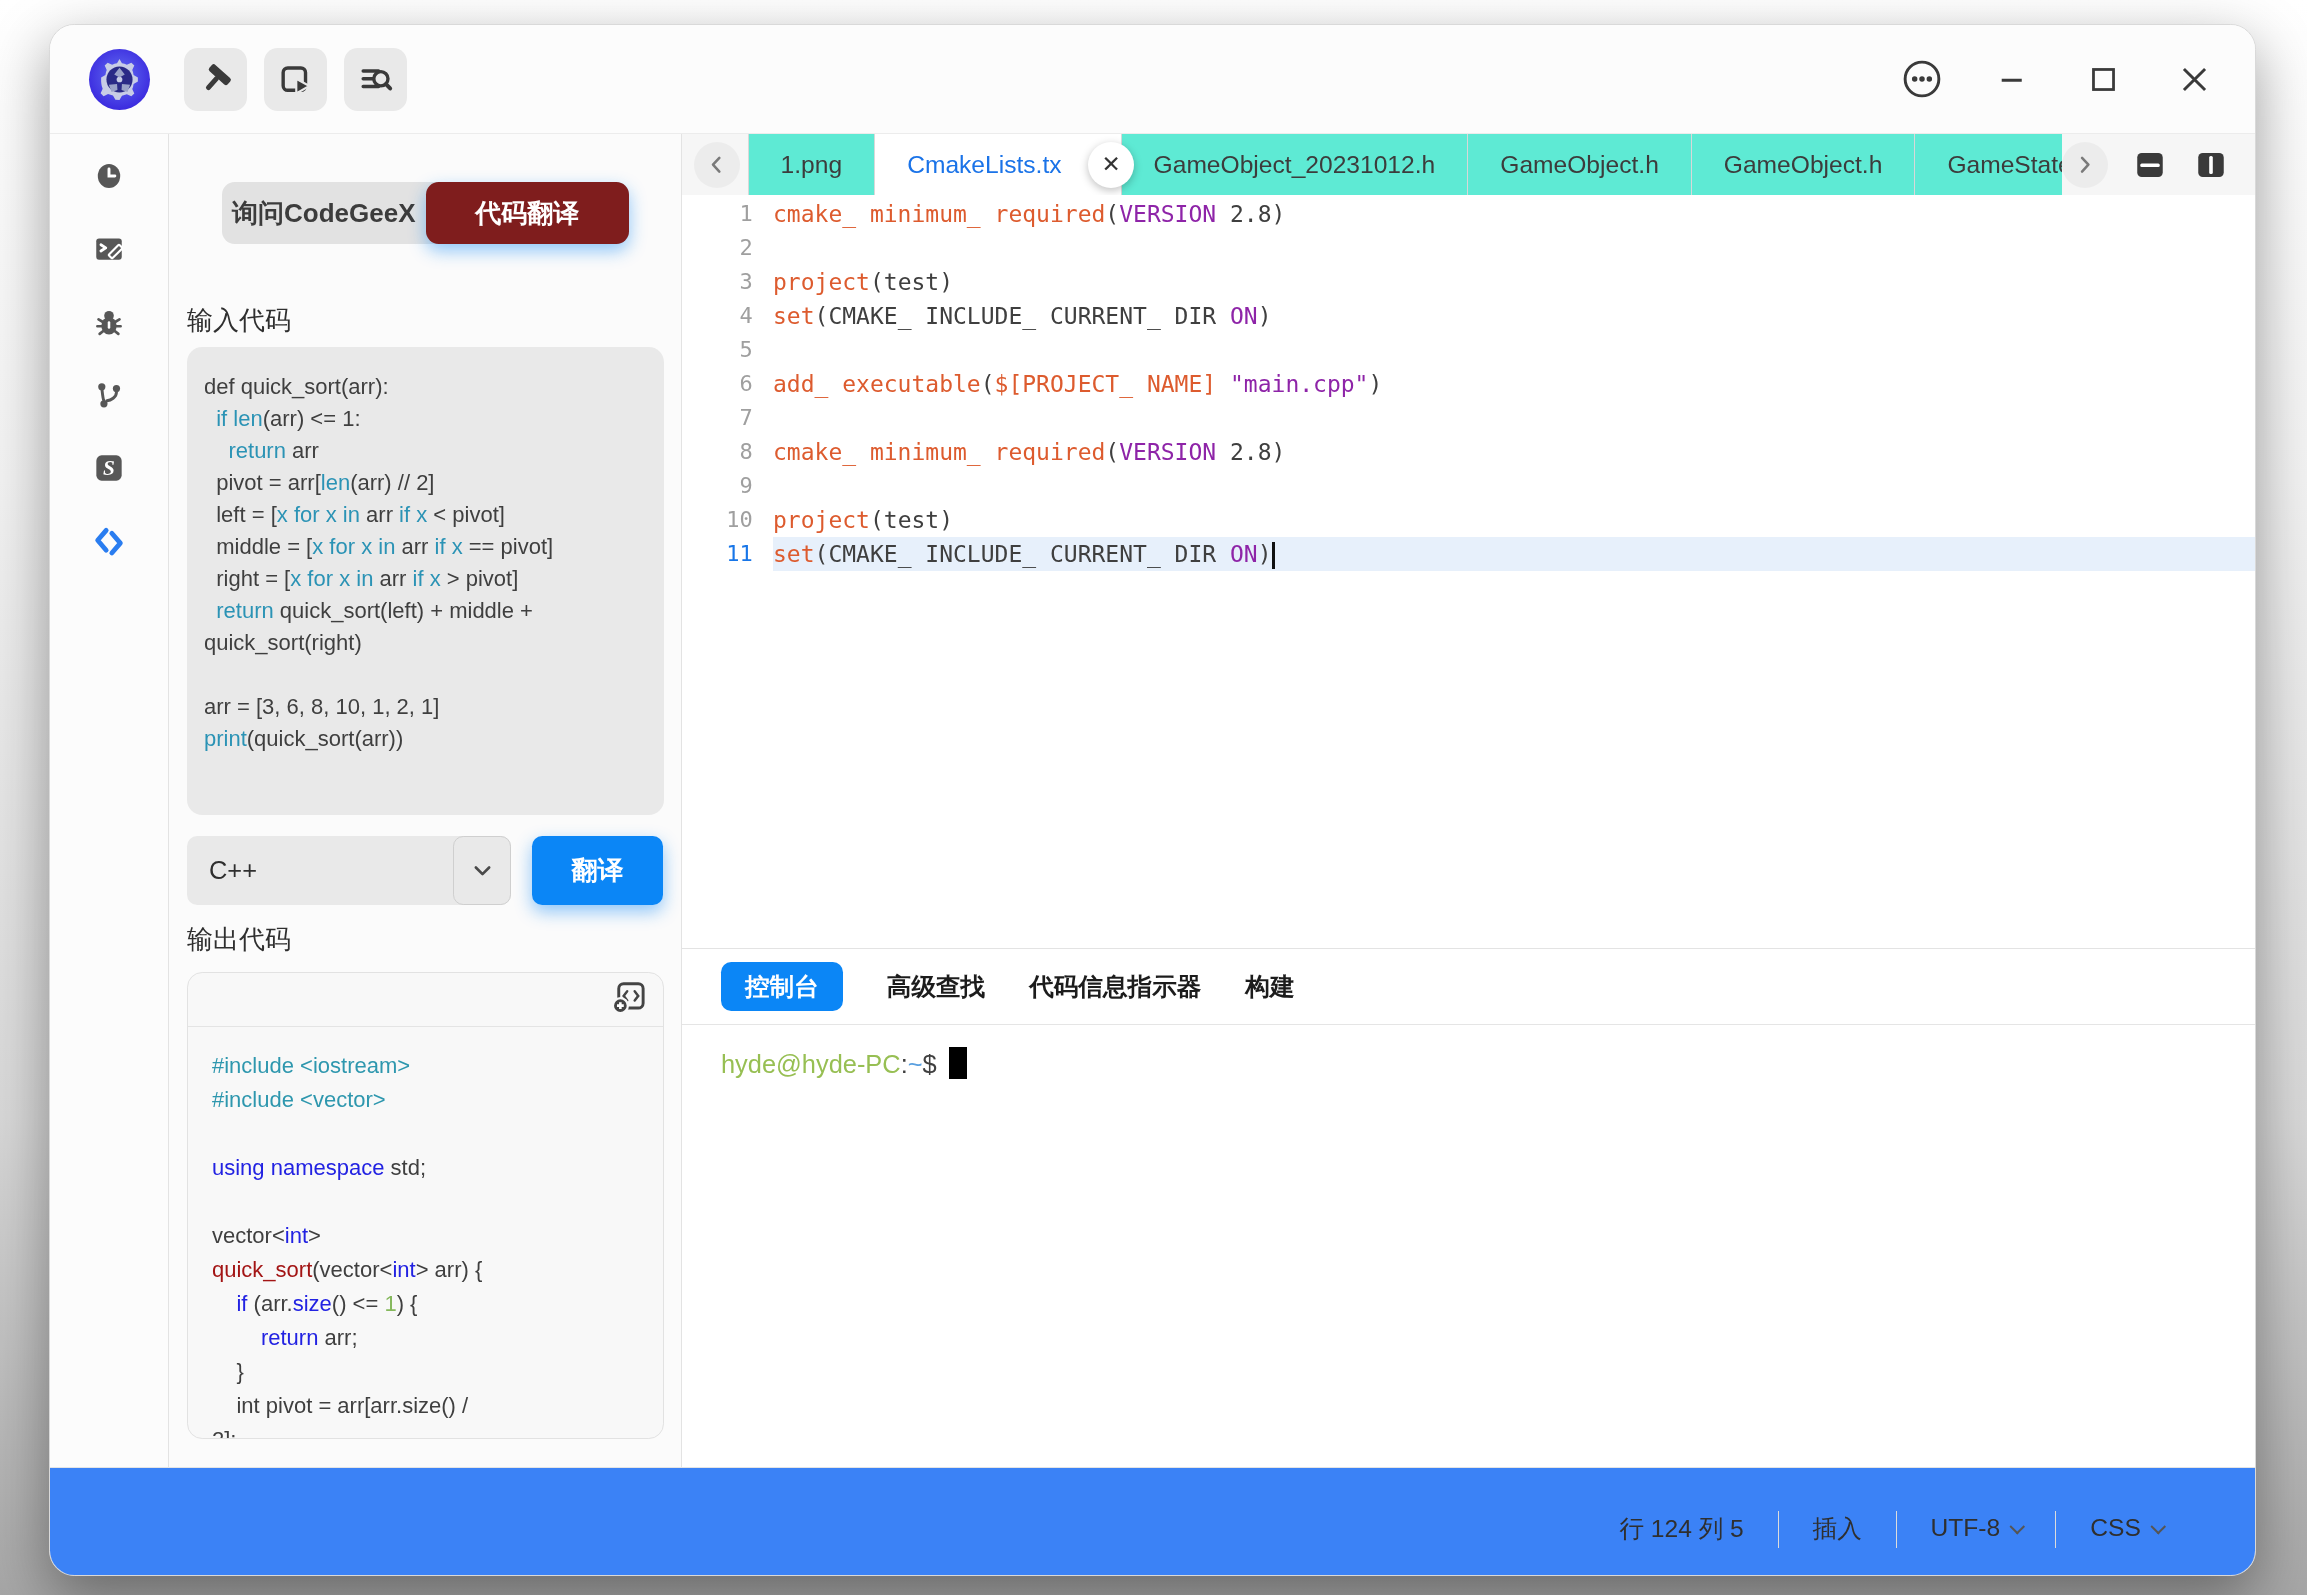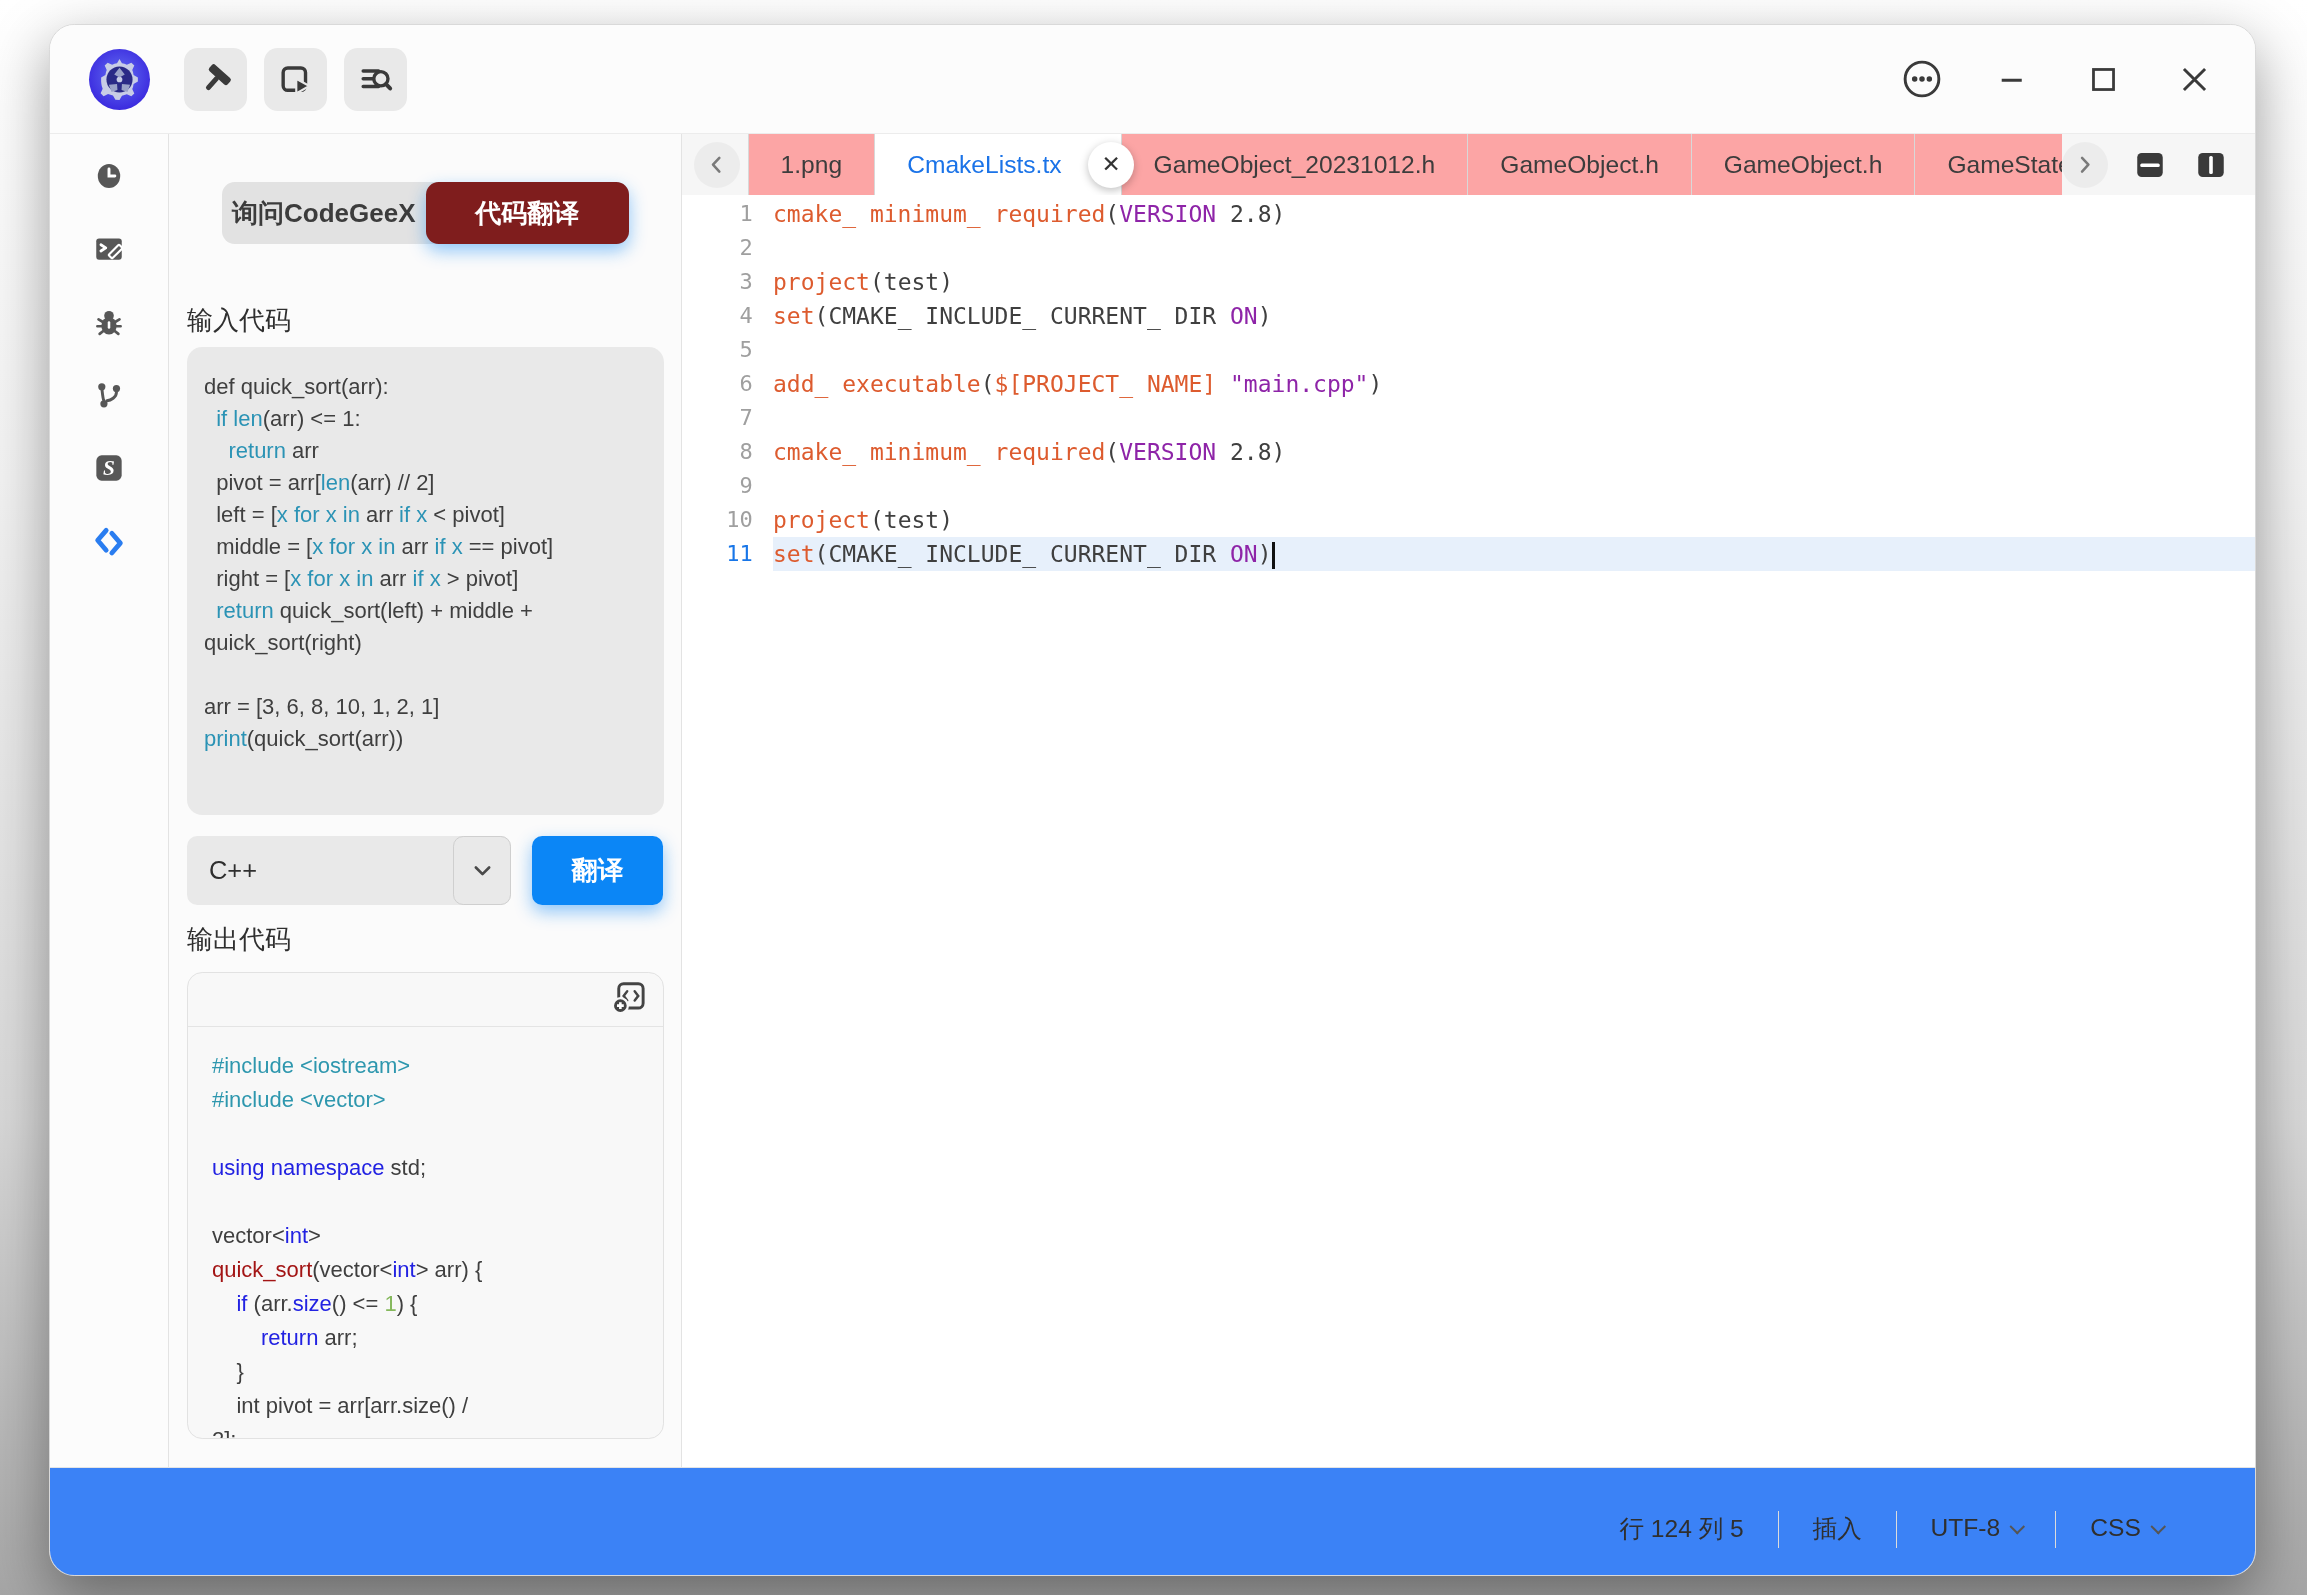--- a/index.html
+++ b/index.html
@@ -64,21 +64,21 @@
   .tk-inc { color:#2e97ae; } .tk-kw { color:#2222e2;margin-top:11px; } .tk-fn { color:#a31515; }
   .tk-num { color:#85b85c; }
 
   
   .editor-col { flex:1 1 auto; min-width:0; display:flex; flex-direction:column; background:#ffffff; }
   .tabbar { height:61px; flex:0 0 auto; background:#f6f6f6; display:flex; align-items:stretch; }
   .nav-circle { width:46px; height:46px; border-radius:50%; background:#ececec; align-self:center;
     margin:0 7.6px 0 12px; display:flex; align-items:center; justify-content:center; cursor:pointer; flex:0 0 auto; }
   .etabs { display:flex; min-width:0; overflow:hidden; }
   .etab { position:relative; display:flex; align-items:center; padding:0 32px;
-    background:#fca5a5; border-right:0.8px solid #d8d8d8; font-size:24.6px; color:#3c3c3c;
+    background:#5eead4; border-right:0.8px solid #d8d8d8; font-size:24.6px; color:#3c3c3c;
     cursor:pointer; white-space:nowrap; flex:0 0 auto; }
   .etab:first-child { border-left:0.8px solid #d8d8d8; }
   .etab.active { background:#ffffff; color:#1a73e8; padding-right:59px; }
   .tab-close { position:absolute; right:-13.6px; top:50%; transform:translateY(-50%);
     width:46px; height:46px; border-radius:50%; background:#fff;
     box-shadow:0 2.5px 8.5px rgba(0,0,0,.25); display:flex; align-items:center; justify-content:center;
     font-size:23px; color:#333; z-index:2; cursor:pointer; }
   .tab-actions { margin-left:auto; display:flex; align-items:center; gap:24px; padding-right:25.4px; }
   .split-btn { width:37px; height:37px; display:flex; align-items:center; justify-content:center; cursor:pointer; }
 
@@ -366,20 +366,31 @@
             <div class="crow">&nbsp;</div>
             <div class="crow"><span class="tk-cmd">add_ executable</span><span class="tk-p">(</span><span class="tk-cmd">$[PROJECT_ NAME]</span><span class="tk-p"> </span><span class="tk-str">"main.cpp"</span><span class="tk-p">)</span></div>
             <div class="crow">&nbsp;</div>
             <div class="crow"><span class="tk-cmd">cmake_ minimum_ required</span><span class="tk-p">(</span><span class="tk-var">VERSION</span><span class="tk-p"> 2.8)</span></div>
             <div class="crow">&nbsp;</div>
             <div class="crow"><span class="tk-cmd">project</span><span class="tk-p">(test)</span></div>
             <div class="crow active"><span class="tk-cmd">set</span><span class="tk-p">(CMAKE_ INCLUDE_ CURRENT_ DIR </span><span class="tk-var">ON</span><span class="tk-p">)</span><span class="caret"></span></div>
           </div>
       </div>
 
+      <div class="bottom-panel">
+        <div class="bp-tabs" id="bp-tabs">
+            <div class="bp-tab active">控制台</div>
+            <div class="bp-tab">高级查找</div>
+            <div class="bp-tab">代码信息指示器</div>
+            <div class="bp-tab">构建</div>
+          </div>
+        <div class="terminal">
+          <span id="term-prompt"><span class="tk-user">hyde@hyde-PC</span><span class="tk-p">:</span><span class="tk-path">~</span><span class="tk-p">$</span></span><span class="term-cursor"></span>
+        </div>
+      </div>
     </div>
   </div>
 
   <div class="statusbar" id="status-bar">
       <div class="status-item">
         <span>行 124 列 5</span>
       </div>
       <div class="status-div"></div>
       <div class="status-item">
         <span>插入</span>

